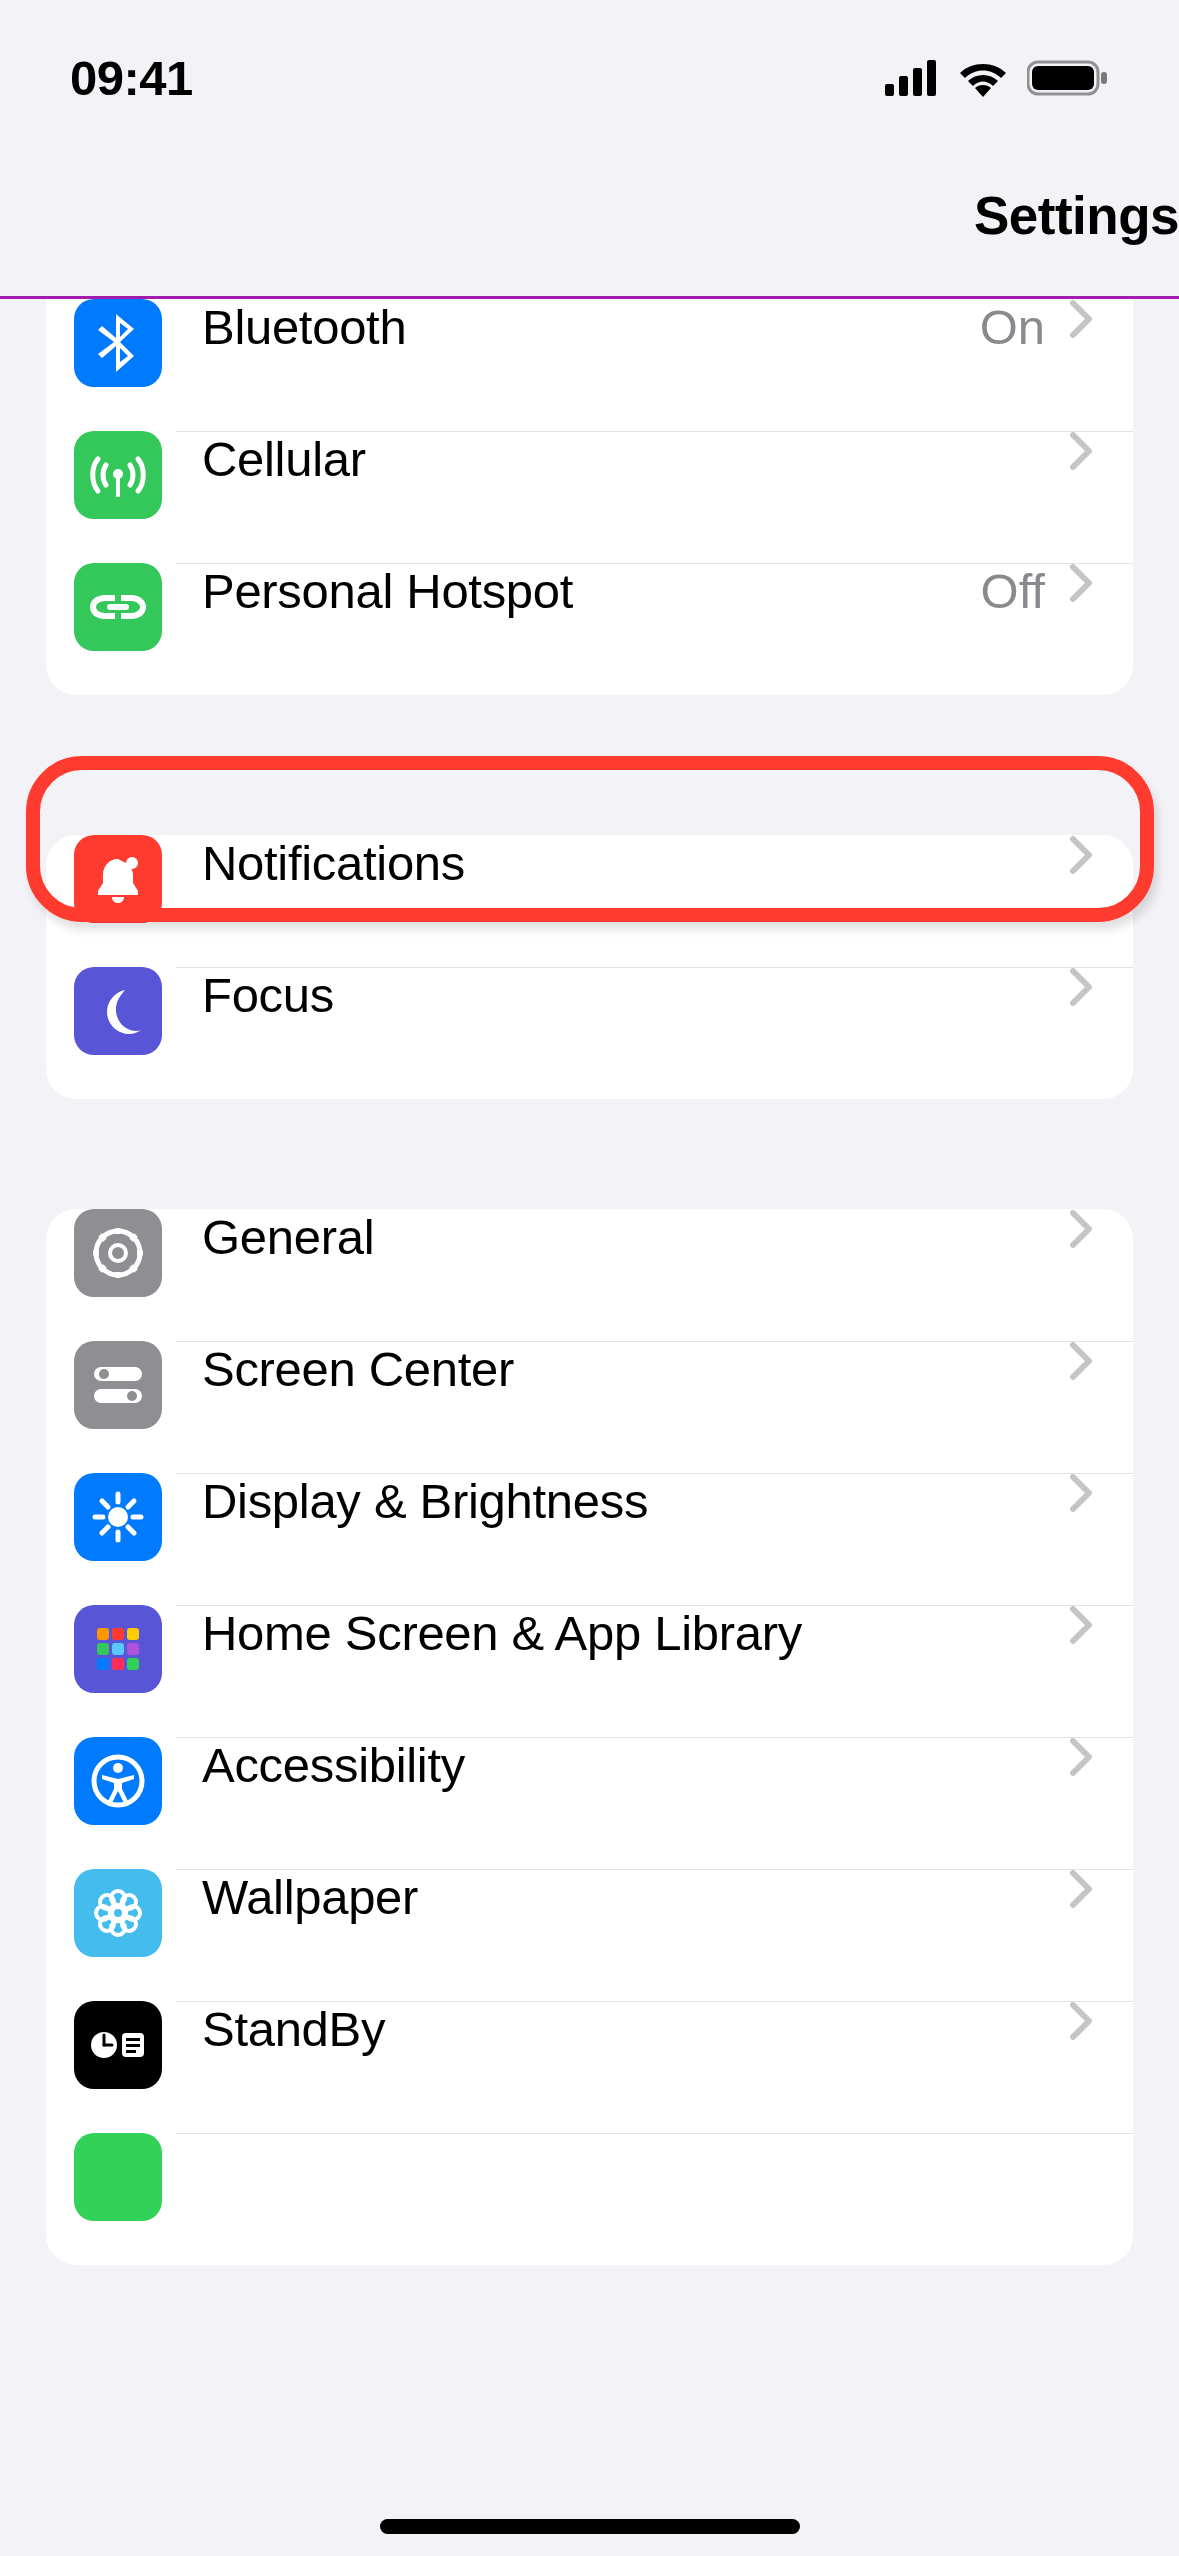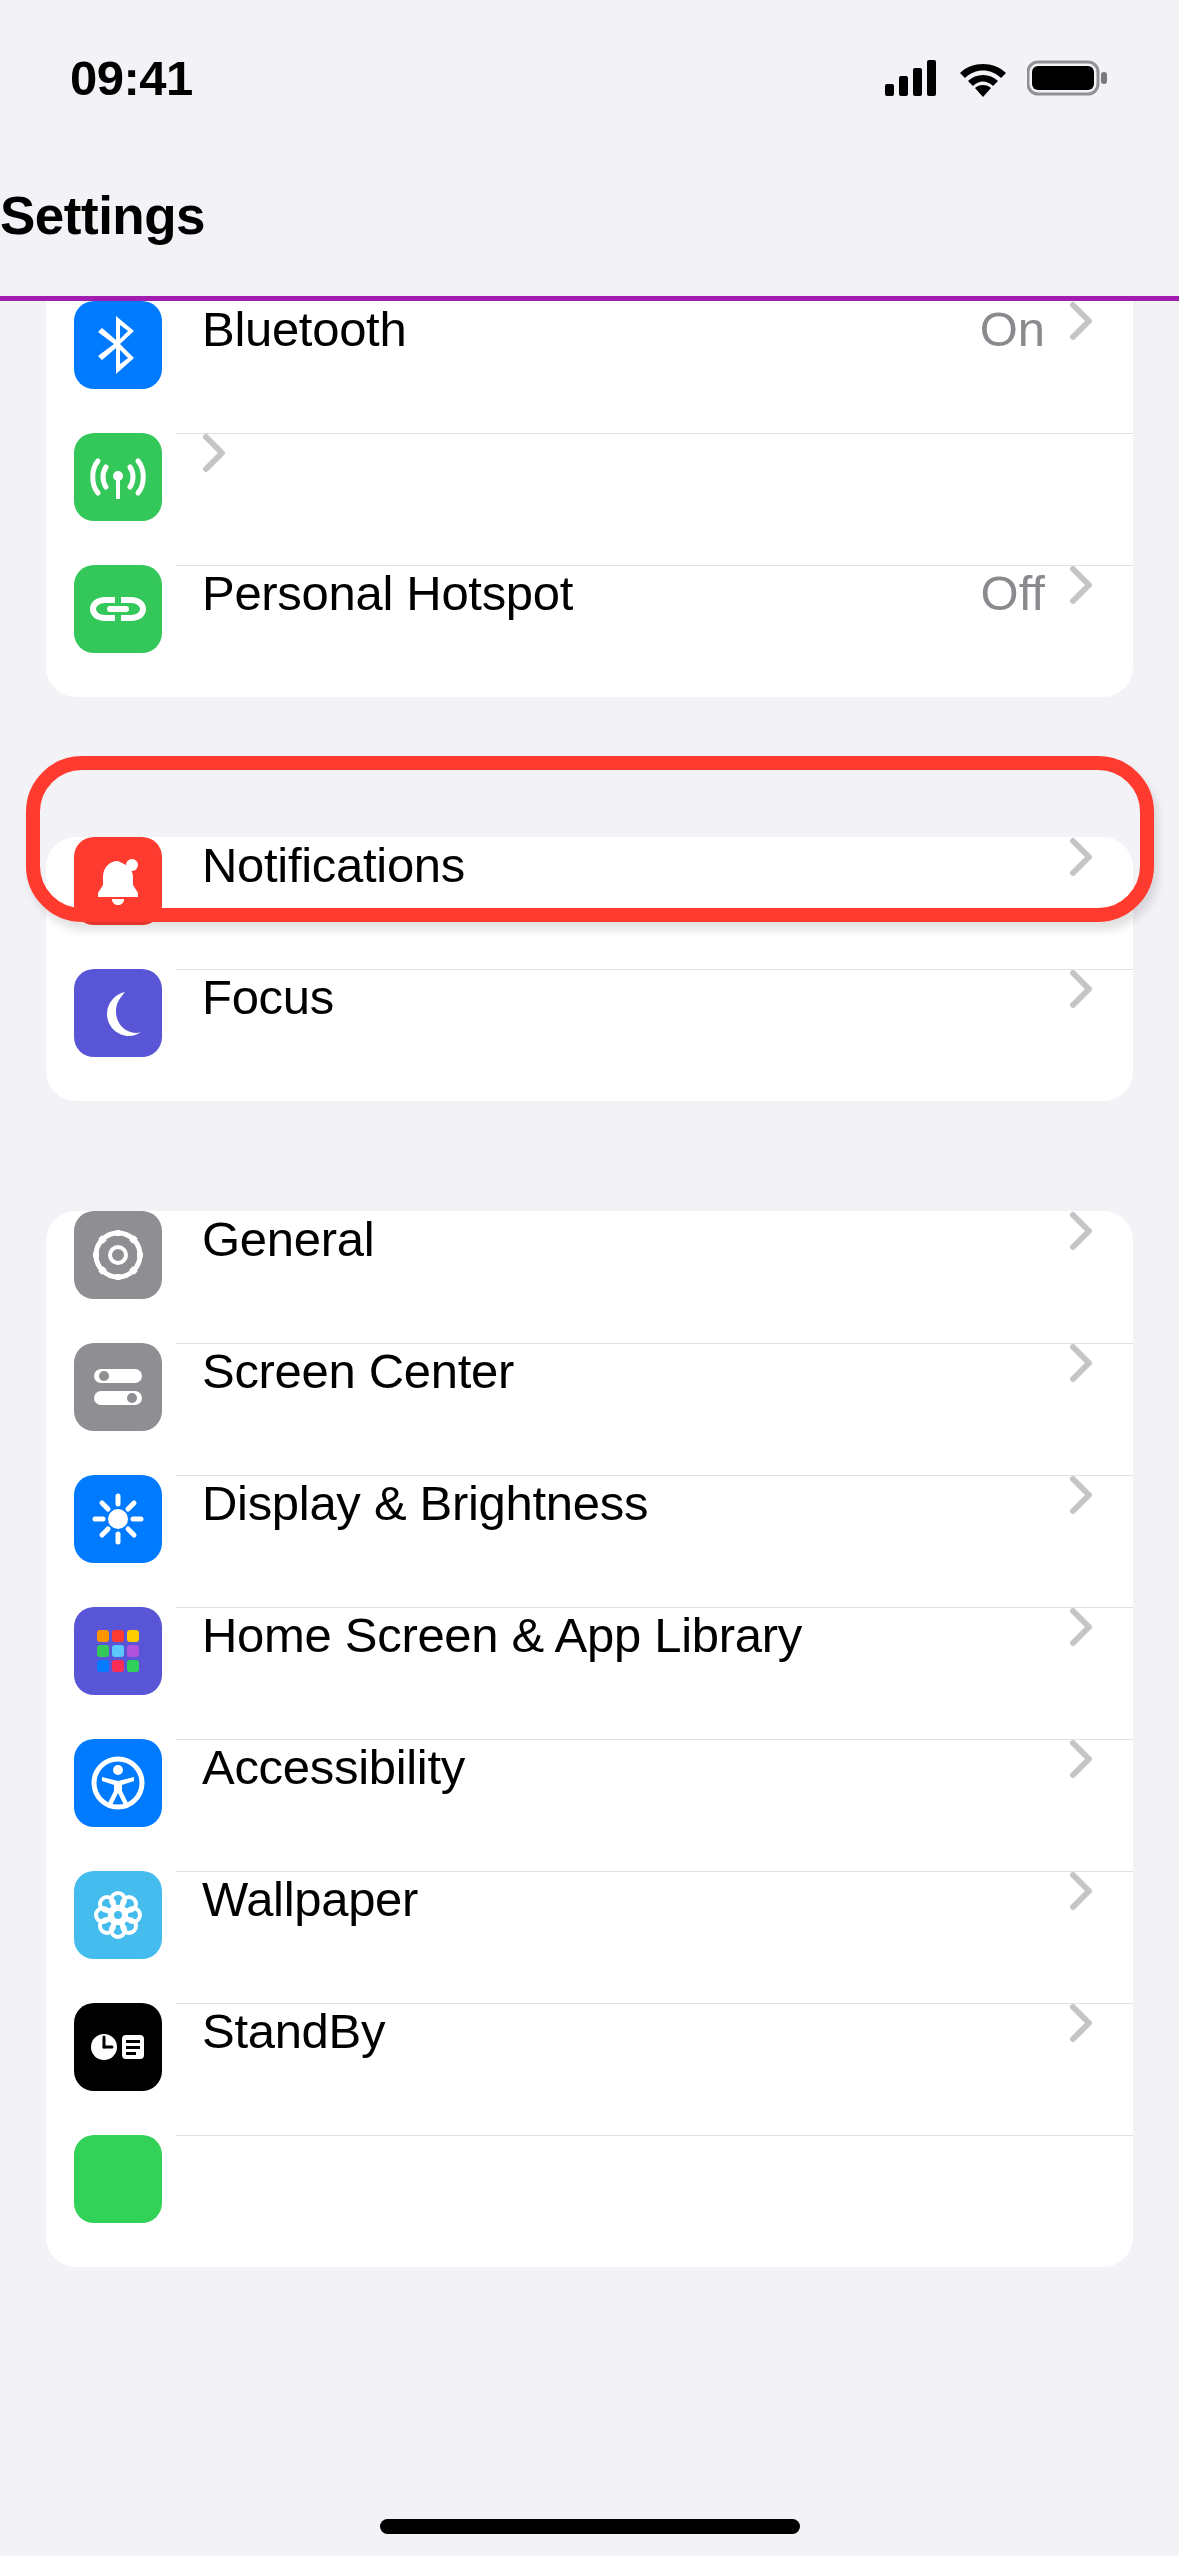--- a/index.html
+++ b/index.html
@@ -27,23 +27,23 @@
   }
   .status-right {
     display: flex;
     align-items: center;
     gap: 18px;
   }
   .status-right svg { display:block; }
 
   
   .nav-header {
-    text-align: left;
-    padding: 35px 0 50px 0;
-    border-bottom: 5px solid #a21caf;
+    text-align: right;
+    padding: 35px 0 50px 12px;
+    border-bottom: 3px solid #a21caf;
   }
   .nav-title {
     font-size: 53px;
     font-weight: 700;
     letter-spacing: -0.5px;
   }
 
   
   .content {
     padding: 0 46px;
@@ -196,20 +196,21 @@
       <div class="icon-box bg-green">
         <svg width="60" height="60" viewBox="0 0 60 60">
           <path d="M10 14 C3 22 3 38 10 46" stroke="#fff" stroke-width="5" fill="none" stroke-linecap="round"></path>
           <path d="M18 20 C14 26 14 34 18 40" stroke="#fff" stroke-width="5" fill="none" stroke-linecap="round"></path>
           <path d="M50 14 C57 22 57 38 50 46" stroke="#fff" stroke-width="5" fill="none" stroke-linecap="round"></path>
           <path d="M42 20 C46 26 46 34 42 40" stroke="#fff" stroke-width="5" fill="none" stroke-linecap="round"></path>
           <circle cx="30" cy="29" r="5" fill="#fff"></circle>
           <rect x="28" y="30" width="4" height="22" fill="#fff"></rect>
         </svg>
       </div>
+      <div class="row-label">Cellular</div>
       <span class="chevron">
           <svg width="24" height="40" viewBox="0 0 24 40">
             <path d="M4 4 L20 20 L4 36" stroke="#c5c5c8" stroke-width="6" fill="none" stroke-linecap="round" stroke-linejoin="round"></path>
           </svg>
         </span>
     </div>
 
     <div class="row">
       <div class="icon-box bg-green">
         <svg width="62" height="40" viewBox="0 0 62 40">

